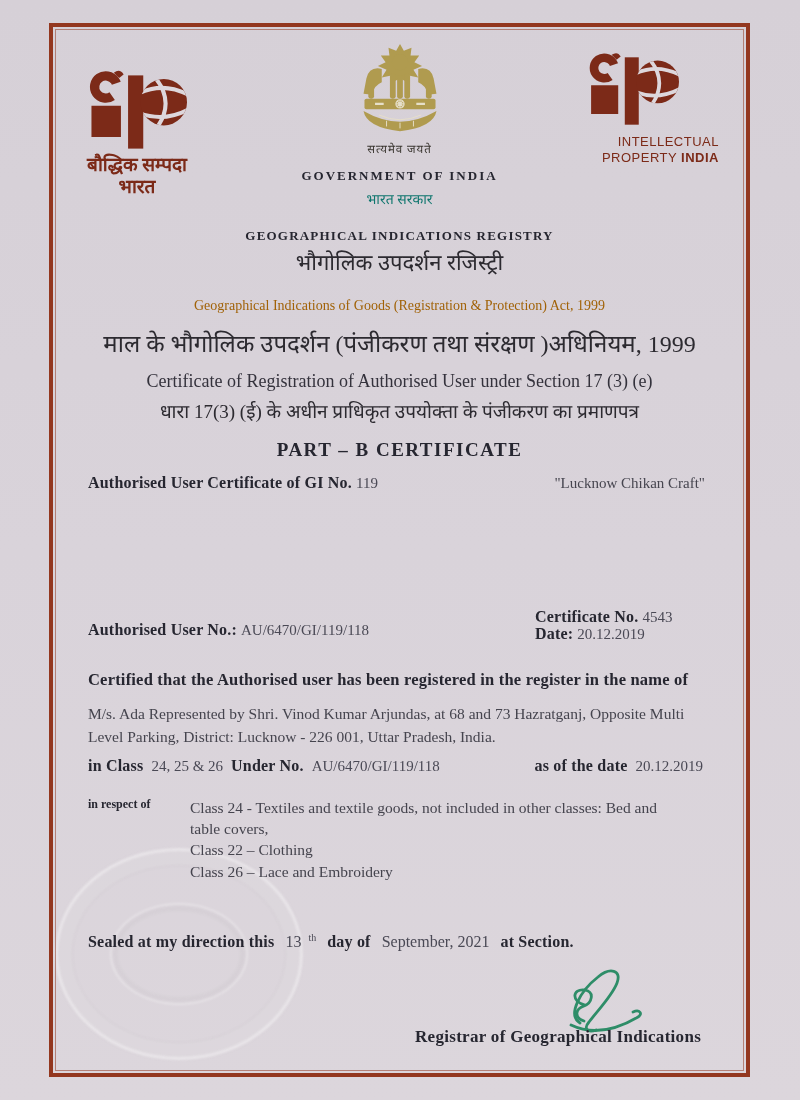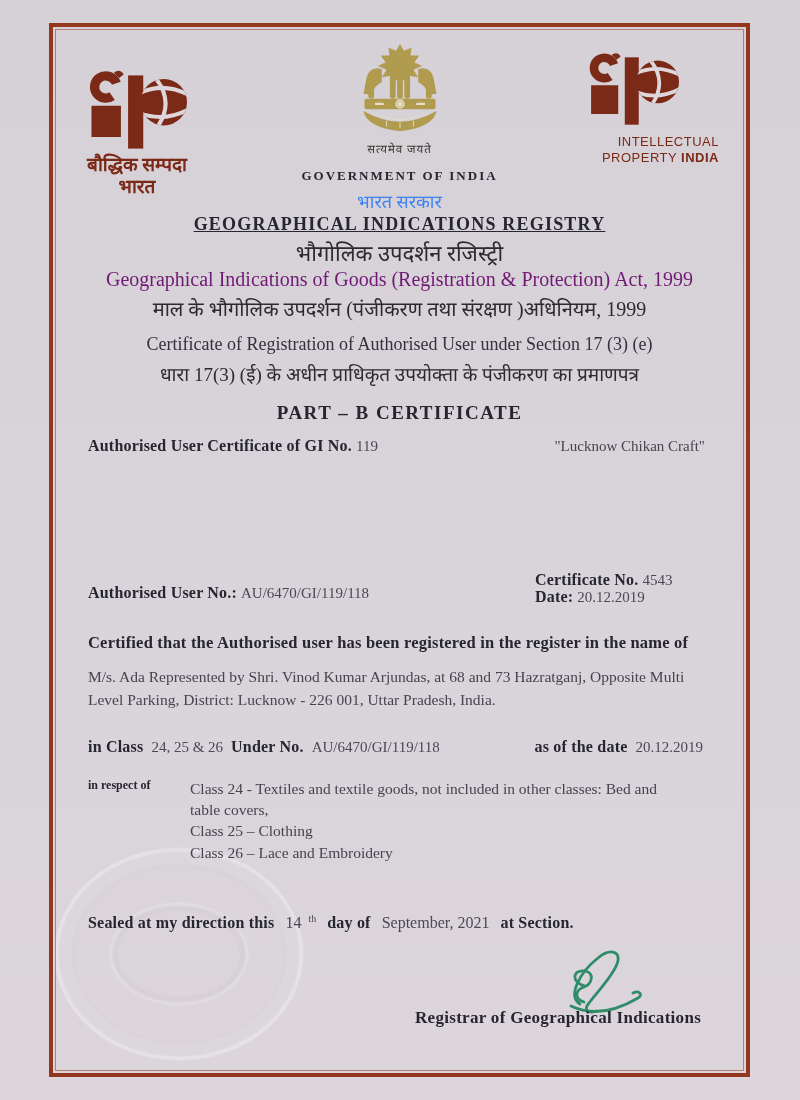--- a/index.html
+++ b/index.html
@@ -37,45 +37,45 @@
   .logo-caption-hi { color:#7c2a18; font-weight:bold; font-size:19px; line-height:1.15; }
 
   .logo-right { position:absolute; right:-8px; top:10px; width:132px; text-align:right; }
   .logo-right svg { display:block; }
   .logo-caption-en { font-family:"Liberation Sans", sans-serif; color:#7c2a18; font-size:13px; letter-spacing:.5px; line-height:1.25; margin-top:4px; }
   .logo-caption-en b { font-weight:bold; }
 
   
   .titles { text-align:center; }
   .t-gov-en   { font-size:13px;  font-weight:bold; letter-spacing:2px; margin-top:4px; }
-  .t-gov-hi   { font-size:18px;  margin-top:5px; color:#3b82f6; }
-  .t-reg-en   { font-size:18px;  font-weight:bold; letter-spacing:1.2px; margin-top:1px;text-decoration:underline; }
+  .t-gov-hi   { font-size:14px;  margin-top:5px; color:#0f766e; }
+  .t-reg-en   { font-size:13px;  font-weight:bold; letter-spacing:1.2px; margin-top:20px; }
   .t-reg-hi   { font-size:22px;  margin-top:2px; color:#2c2a30; }
-  .t-act-en   { font-size:20px; margin-top:1px; color:#701a75; }
-  .t-act-hi   { font-size:20px;  margin-top:4px; color:#2c2a30; }
+  .t-act-en   { font-size:14px; margin-top:22px; color:#a16207; }
+  .t-act-hi   { font-size:24px;  margin-top:12px; color:#2c2a30; }
   .t-sec-en   { font-size:18px; margin-top:12px; color:#34323c; }
   .t-sec-hi   { font-size:19px;  margin-top:6px; color:#2c2a30; }
   .t-part     { font-size:19px;  font-weight:bold; letter-spacing:1.5px; margin-top:15px; }
 
   
   .gi-row { display:flex; justify-content:space-between; align-items:baseline; margin-top:13px;gap:45px; }
   .lbl { font-weight:bold; font-size:16px; letter-spacing:.2px; }
   .val { font-size:15px; color:#4a4955; }
   .gi-name { font-size:15px; color:#46454f; margin-right:6px; }
 
   .cert-block { position:relative; height:60px; margin-top:108px; }
   .cert-no-line { position:absolute; left:447px; top:8px; white-space:nowrap; }
   .au-line      { position:absolute; left:0;    top:21px; white-space:nowrap; }
   .date-line    { position:absolute; left:447px; top:25px; white-space:nowrap; }
 
   .certified { font-weight:bold; font-size:16.5px; letter-spacing:.2px; margin-top:10px; }
 
   .registrant { font-size:15.5px; line-height:1.5; color:#45444e; margin-top:12px; width:632px; }
 
-  .class-row { display:flex; justify-content:space-between; align-items:baseline; margin-top:26px; padding-right:4px; }
+  .class-row { display:flex; justify-content:space-between; align-items:baseline; margin-top:8px; padding-right:4px; }
   .class-row .grp span { margin-right:4px; }
 
   .respect-row { display:flex; margin-top:22px; }
   .respect-label { font-weight:bold; font-size:12px; width:102px; flex:none; }
   .respect-items { font-size:15.5px; color:#45444e; line-height:1.38; width:500px; }
 
   .sealed-row { margin-top:50px; font-size:16px; }
   .sealed-row .b { font-weight:bold; letter-spacing:.2px; }
   .sealed-row .n { color:#4a4955; }
   .sealed-row span { margin-right:7px; }
@@ -232,28 +232,28 @@
       <div class="grp">
         <span class="lbl">as of the date</span>
         <span class="val">20.12.2019</span>
       </div>
     </div>
 
     <div class="respect-row">
       <div class="respect-label">in respect of</div>
       <div class="respect-items">
         <div>Class 24 - Textiles and textile goods, not included in other classes: Bed and table covers,</div>
-        <div>Class 25 – Clothing</div>
+        <div>Class 22 – Clothing</div>
         <div>Class 26 – Lace and Embroidery</div>
       </div>
     </div>
 
     <div class="sealed-row">
       <span class="b">Sealed at my direction this</span>
-      <span class="n"><span>14</span><sup>th</sup></span>
+      <span class="n"><span>13</span><sup>th</sup></span>
       <span class="b">day of</span>
       <span class="n">September, 2021</span>
       <span class="b">at Section.</span>
     </div>
 
     <div class="sign-block">
       <svg class="signature" width="95" height="82" viewBox="0 0 95 82">
         <g stroke="#2e8d68" stroke-width="2.8" fill="none" stroke-linecap="round">
           <path d="M27 40 C 13 37 14 23 27 25 C 37 27 34 38 26 41 C 17 44 16 53 26 56"></path>
           <path d="M22 58 C 9 50 22 26 40 12 C 52 2 64 5 59 18 C 54 31 40 45 31 57 C 25 64 30 68 38 65"></path>

